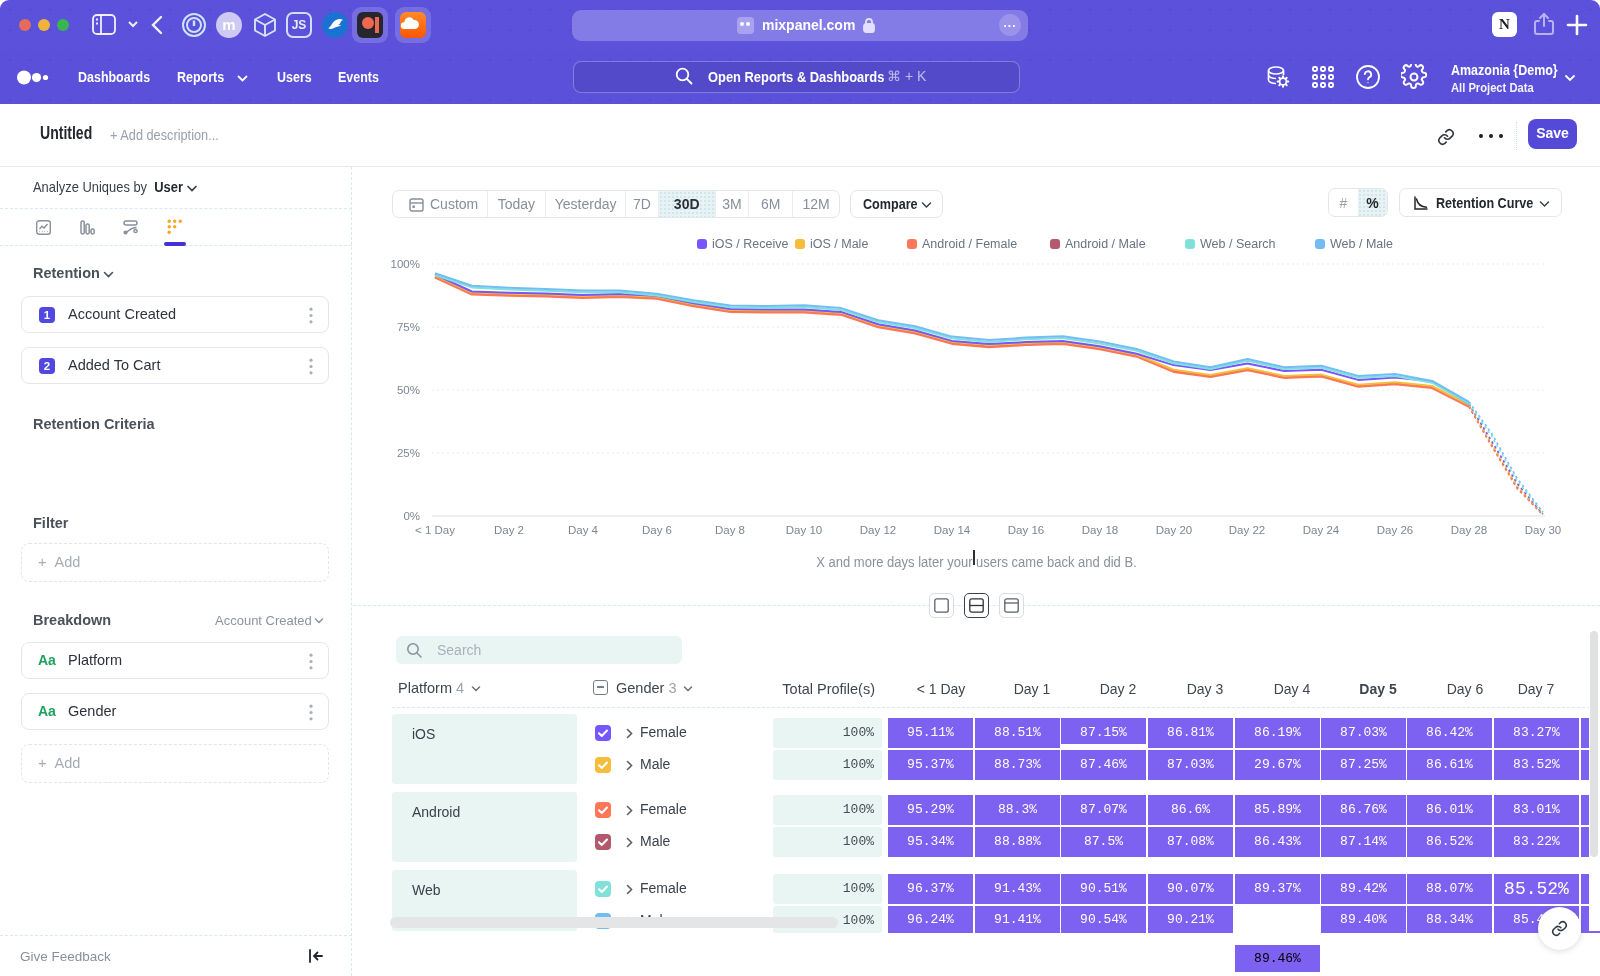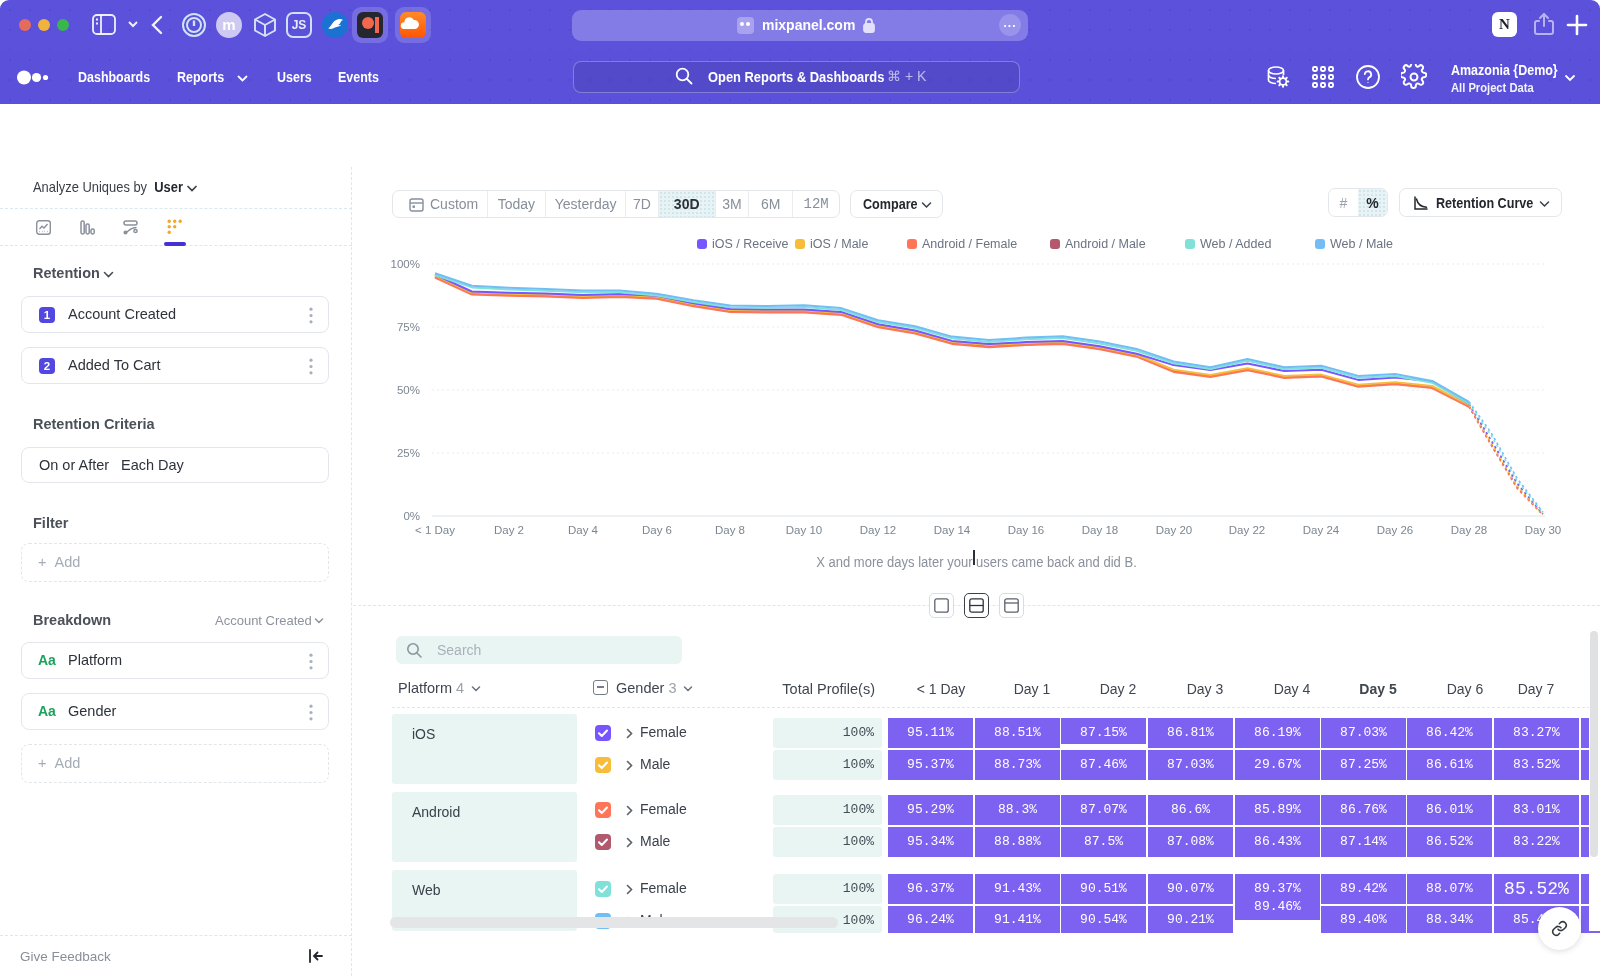--- a/index.html
+++ b/index.html
@@ -141,20 +141,35 @@
   <circle cx="12" cy="12" r="3.2"></circle>
   <path d="M19.4 13.5a1.8 1.8 0 0 0 .4 2l.1.1a2.1 2.1 0 1 1-3 3l-.1-.1a1.8 1.8 0 0 0-2-.4 1.8 1.8 0 0 0-1.1 1.7v.2a2.1 2.1 0 1 1-4.3 0v-.2a1.8 1.8 0 0 0-1.2-1.7 1.8 1.8 0 0 0-2 .4l-.1.1a2.1 2.1 0 1 1-3-3l.1-.1a1.8 1.8 0 0 0 .4-2 1.8 1.8 0 0 0-1.7-1.1h-.2a2.1 2.1 0 1 1 0-4.3h.2a1.8 1.8 0 0 0 1.7-1.2 1.8 1.8 0 0 0-.4-2l-.1-.1a2.1 2.1 0 1 1 3-3l.1.1a1.8 1.8 0 0 0 2 .4 1.8 1.8 0 0 0 1.1-1.7v-.2a2.1 2.1 0 1 1 4.3 0v.2a1.8 1.8 0 0 0 1.1 1.7 1.8 1.8 0 0 0 2-.4l.1-.1a2.1 2.1 0 1 1 3 3l-.1.1a1.8 1.8 0 0 0-.4 2 1.8 1.8 0 0 0 1.7 1.1h.2a2.1 2.1 0 1 1 0 4.3h-.2a1.8 1.8 0 0 0-1.7 1.2z"></path>
  </svg>
  <div class="abs nx" style="left:1451px;top:12px;color:#fff;font-size:14.5px;font-weight:700">Amazonia {Demo}</div>
  <div class="abs nx" style="left:1451px;top:30px;color:rgba(255,255,255,0.93);font-size:13px;font-weight:600">All Project Data</div>
  <svg class="abs" style="left:1563px;top:23px" width="14" height="10" viewBox="0 0 14 10" fill="none" stroke="#fff" stroke-width="1.8" stroke-linecap="round">
         <path d="M3 3 L7 7 L11 3"></path>
       </svg>
 </div>
 
+<div class="abs" id="headerrow" style="left:0;top:104px;width:1600px;height:63px;background:#fff;border-bottom:1px solid #e7e9ec">
+ <div class="abs" style="left:40px;top:19px;color:#24272e;font-size:18px;font-weight:700;transform-origin:0 50%;transform:scaleX(0.78);white-space:nowrap">Untitled</div>
+ <div class="abs" style="left:110px;top:22px;color:#9aa1ab;font-size:15px;transform-origin:0 50%;transform:scaleX(0.85);white-space:nowrap">+ Add description...</div>
+ <svg class="abs" style="left:1437px;top:24px" width="18" height="18" viewBox="0 0 24 24" fill="none" stroke="#33383f" stroke-width="2.2" stroke-linecap="round">
+  <path d="M10 13a5 5 0 0 0 7.5.5l3-3a5 5 0 0 0-7-7l-1.7 1.7"></path>
+        <path d="M14 11a5 5 0 0 0-7.5-.5l-3 3a5 5 0 0 0 7 7l1.7-1.7"></path>
+ </svg>
+ <svg class="abs" style="left:1478px;top:29px" width="26" height="6" viewBox="0 0 26 6">
+        <circle cx="3" cy="3" r="2" fill="#1a1d22"></circle>
+        <circle cx="13" cy="3" r="2" fill="#1a1d22"></circle>
+        <circle cx="23" cy="3" r="2" fill="#1a1d22"></circle>
+      </svg>
+ <div class="abs" style="left:1516px;top:18px;width:1px;height:28px;border-left:1px dotted #cfe0ea"></div>
+ <div class="abs" style="left:1528px;top:15px;width:49px;height:30px;background:#554ad8;border-radius:8px;color:#fff;font-size:14px;font-weight:600;text-align:center;line-height:29px">Save</div>
+</div>
 
 <div class="abs" id="sidebar" style="left:0;top:167px;width:352px;height:809px;background:#fff;border-right:1px dashed #d9e7ee;font-size:14.5px;color:#2e333b">
  <div class="abs" style="left:33px;top:12px;color:#383e47;font-size:14.5px;transform-origin:0 50%;transform:scaleX(0.89);white-space:nowrap">Analyze Uniques by &nbsp;<b style="color:#23272e">User</b></div>
  <svg class="abs" style="left:186px;top:18px" width="12" height="8" viewBox="0 0 12 8" fill="none" stroke="#3a4048" stroke-width="1.7" stroke-linecap="round">
         <path d="M2 1.5 L6 5.5 L10 1.5"></path>
       </svg>
  <div class="abs" style="left:0;top:41px;width:352px;border-top:1px dashed #d9e9f0"></div>
 
  <svg class="abs" style="left:36px;top:53px" width="15" height="15" viewBox="0 0 15 15" fill="none" stroke="#8a919c" stroke-width="1.4">
         <rect x="0.7" y="0.7" width="13.6" height="13.6" rx="2.5"></rect>
@@ -203,24 +218,20 @@
  <div class="abs" style="left:21px;top:180px;width:308px;height:37px;border:1px solid #e3e7eb;border-radius:8px">
    <div class="abs" style="left:17px;top:10px;width:16px;height:16px;background:#5247df;border-radius:4px;color:#fff;font-size:11.5px;font-weight:700;text-align:center;line-height:16px">2</div>
    <div class="abs" style="left:46px;top:9px">Added To Cart</div>
    <svg class="abs" style="left:287px;top:10px" width="4" height="17" viewBox="0 0 4 17">
           <circle cx="2" cy="2.2" r="1.6" fill="#a8afb8"></circle>
           <circle cx="2" cy="8.5" r="1.6" fill="#a8afb8"></circle>
           <circle cx="2" cy="14.8" r="1.6" fill="#a8afb8"></circle>
         </svg>
  </div>
  <div class="abs" style="left:33px;top:249px;color:#4b5159;font-size:14.5px;font-weight:700">Retention Criteria</div>
- <div class="abs" style="left:21px;top:280px;width:308px;height:36px;border:1px solid #e3e7eb;border-radius:8px">
-   <div class="abs" style="left:17px;top:9px">On or After</div>
-   <div class="abs" style="left:99px;top:9px">Each Day</div>
- </div>
  <div class="abs" style="left:33px;top:348px;color:#4b5159;font-size:14.5px;font-weight:700">Filter</div>
  <div class="abs" style="left:21px;top:376px;width:308px;height:39px;border:1px dashed #e0e6ea;border-radius:8px">
    <div class="abs" style="left:16px;top:10px;color:#a5acb6;font-size:14.5px">+&nbsp;&nbsp;Add</div>
  </div>
  <div class="abs" style="left:33px;top:445px;color:#4b5159;font-size:14.5px;font-weight:700">Breakdown</div>
  <div class="abs" style="left:215px;top:446px;color:#8c939e;font-size:13px">Account Created</div>
  <svg class="abs" style="left:314px;top:451px" width="10" height="7" viewBox="0 0 10 7" fill="none" stroke="#8c939e" stroke-width="1.5" stroke-linecap="round">
         <path d="M1.5 1 L5 4.5 L8.5 1"></path>
       </svg>
  <div class="abs" style="left:21px;top:475px;width:308px;height:37px;border:1px solid #e3e7eb;border-radius:8px">
@@ -261,21 +272,21 @@
             <rect x="3.5" y="8.5" width="2.4" height="2.4" fill="#868f9a" stroke="none"></rect>
           </svg>
           <span style="position:absolute;left:37px;top:5px">Custom</span>
         </div>
 <div style="width:59px;height:26px;line-height:26px;text-align:center;border-right:1px solid #e9edf0;">Today</div>
 <div style="width:80px;height:26px;line-height:26px;text-align:center;border-right:1px solid #e9edf0;">Yesterday</div>
 <div style="width:33px;height:26px;line-height:26px;text-align:center;border-right:1px solid #e9edf0;">7D</div>
 <div style="width:57px;height:26px;line-height:26px;text-align:center;border-right:1px solid #e9edf0;background:#e9f3f6;background-image:radial-gradient(circle,rgba(140,200,210,0.30) 0.9px,transparent 1.1px);background-size:4px 4px;color:#2c3138;font-weight:700;">30D</div>
 <div style="width:34px;height:26px;line-height:26px;text-align:center;border-right:1px solid #e9edf0;">3M</div>
 <div style="width:44px;height:26px;line-height:26px;text-align:center;border-right:1px solid #e9edf0;">6M</div>
-<div style="width:46px;height:26px;line-height:26px;text-align:center;font-family:Liberation Mono, monospace;">12M</div>
+<div style="width:46px;height:26px;line-height:26px;text-align:center;">12M</div>
 </div>
 <div class="abs" style="left:497px;top:23px;width:93px;height:28px;border:1px solid #e3e7ea;border-radius:7px;color:#23272e;font-size:14px;font-weight:700;text-align:left;line-height:27px"><span style="display:inline-block;margin-left:12px;transform-origin:0 50%;transform:scaleX(0.9)">Compare</span><svg style="position:absolute;right:10px;top:11px" width="11" height="7" viewBox="0 0 11 7" fill="none" stroke="#3a4048" stroke-width="1.5" stroke-linecap="round">
           <path d="M1.5 1 L5.5 5 L9.5 1"></path>
         </svg></div>
 <div class="abs" style="left:975px;top:21px;width:60px;height:29px;border:1px solid #e3e7ea;border-radius:7px;display:flex">
 <div style="width:29px;text-align:center;line-height:28px;color:#9aa2ac;font-size:14px">#</div>
 <div style="width:29px;text-align:center;line-height:28px;color:#23272e;font-size:14px;font-weight:600;background:#e9f3f6;background-image:radial-gradient(circle,rgba(140,200,210,0.30) 0.9px,transparent 1.1px);background-size:4px 4px;border-radius:0 6px 6px 0">%</div>
       </div>
 <div class="abs" style="left:1046px;top:21px;width:163px;height:29px;border:1px solid #e3e7ea;border-radius:7px;color:#23272e;font-size:14px;font-weight:700">
 <svg style="position:absolute;left:13px;top:7px" width="15" height="15" viewBox="0 0 15 15" fill="none" stroke="#23272e" stroke-width="1.5" stroke-linecap="round">
@@ -289,21 +300,21 @@
       </div>
 <div class="abs" style="left:344px;top:72px;width:10px;height:10px;border-radius:3px;background:#7856FF"></div>
 <div class="abs" style="left:359px;top:70px;color:#6a7380;font-size:12.5px">iOS / Receive</div>
 <div class="abs" style="left:442px;top:72px;width:10px;height:10px;border-radius:3px;background:#F8BC3B"></div>
 <div class="abs" style="left:457px;top:70px;color:#6a7380;font-size:12.5px">iOS / Male</div>
 <div class="abs" style="left:554px;top:72px;width:10px;height:10px;border-radius:3px;background:#FF7557"></div>
 <div class="abs" style="left:569px;top:70px;color:#6a7380;font-size:12.5px">Android / Female</div>
 <div class="abs" style="left:697px;top:72px;width:10px;height:10px;border-radius:3px;background:#B2596E"></div>
 <div class="abs" style="left:712px;top:70px;color:#6a7380;font-size:12.5px">Android / Male</div>
 <div class="abs" style="left:832px;top:72px;width:10px;height:10px;border-radius:3px;background:#80E1D9"></div>
-<div class="abs" style="left:847px;top:70px;color:#6a7380;font-size:12.5px">Web / Added</div>
+<div class="abs" style="left:847px;top:70px;color:#6a7380;font-size:12.5px">Web / Search</div>
 <div class="abs" style="left:962px;top:72px;width:10px;height:10px;border-radius:3px;background:#72BEF4"></div>
 <div class="abs" style="left:977px;top:70px;color:#6a7380;font-size:12.5px">Web / Male</div>
 <svg class="abs" style="left:0;top:0" width="1247" height="460" viewBox="353 167 1247 460">
 <line x1="432" y1="264" x2="1545" y2="264" stroke="#e7ebee" stroke-width="1" stroke-dasharray="2 3"></line>
 <text x="420" y="268" text-anchor="end" font-size="11.5" fill="#7b8691" font-family="Liberation Sans,sans-serif">100%</text>
 <line x1="432" y1="327" x2="1545" y2="327" stroke="#e7ebee" stroke-width="1" stroke-dasharray="2 3"></line>
 <text x="420" y="331" text-anchor="end" font-size="11.5" fill="#7b8691" font-family="Liberation Sans,sans-serif">75%</text>
 <line x1="432" y1="390" x2="1545" y2="390" stroke="#e7ebee" stroke-width="1" stroke-dasharray="2 3"></line>
 <text x="420" y="394" text-anchor="end" font-size="11.5" fill="#7b8691" font-family="Liberation Sans,sans-serif">50%</text>
 <line x1="432" y1="453" x2="1545" y2="453" stroke="#e7ebee" stroke-width="1" stroke-dasharray="2 3"></line>
@@ -486,21 +497,21 @@
 <svg class="abs" style="left:273px;top:749px" width="7" height="11" viewBox="0 0 7 11" fill="none" stroke="#596068" stroke-width="1.6" stroke-linecap="round">
         <path d="M1.5 1.5 L5.5 5.5 L1.5 9.5"></path>
       </svg>
 <div class="abs" style="left:287px;top:745px;color:#3a414b;font-size:14px">Male</div>
 <div class="abs mint" style="left:420px;top:739px;width:109px;height:27px;background:#e9f5f3;border-radius:3px"></div>
 <div class="abs mono" style="left:400px;top:746px;width:121px;text-align:right;color:#454c55;font-size:13px">100%</div>
 <div class="abs mono pcell" style="left:535px;top:739px;width:85px;height:27px;background:#7d62f2;color:#ffffff;font-size:13px;--x:1;text-align:center;line-height:27px">96.24%</div>
 <div class="abs mono pcell" style="left:622px;top:739px;width:85px;height:27px;background:#7d62f2;color:#fff;font-size:13px;--x:1;text-align:center;line-height:27px">91.41%</div>
 <div class="abs mono pcell" style="left:708px;top:739px;width:85px;height:27px;background:#7d62f2;color:#fff;font-size:13px;--x:1;text-align:center;line-height:27px">90.54%</div>
 <div class="abs mono pcell" style="left:795px;top:739px;width:85px;height:27px;background:#7d62f2;color:#fff;font-size:13px;--x:1;text-align:center;line-height:27px">90.21%</div>
-<div class="abs mono pcell" style="left:882px;top:726px;width:85px;height:27px;background:#7d62f2;color:#ffffff;font-size:13px;--x:1;text-align:center;line-height:27px">89.46%</div>
+<div class="abs mono pcell" style="left:882px;top:778px;width:85px;height:27px;background:#7d62f2;color:#000000;font-size:13px;--x:1;text-align:center;line-height:27px">89.46%</div>
 <div class="abs mono pcell" style="left:968px;top:739px;width:85px;height:27px;background:#7d62f2;color:#fff;font-size:13px;--x:1;text-align:center;line-height:27px">89.40%</div>
 <div class="abs mono pcell" style="left:1054px;top:739px;width:85px;height:27px;background:#7d62f2;color:#fff;font-size:13px;--x:1;text-align:center;line-height:27px">88.34%</div>
 <div class="abs mono pcell" style="left:1141px;top:739px;width:85px;height:27px;background:#7d62f2;color:#fff;font-size:13px;--x:1;text-align:center;line-height:27px">85.47%</div>
 <div class="abs" style="left:1228px;top:739px;width:19px;height:27px;background:#7d62f2"></div>
 <div class="abs" style="left:1236px;top:455px;width:11px;height:309px;background:#fff"></div>
 <div class="abs" style="left:1237px;top:464px;width:8px;height:226px;background:#dfe1e3;border-radius:4px"></div>
 <div class="abs" style="left:37px;top:750px;width:448px;height:11px;background:#e4e5e6;border-radius:6px"></div>
 <div class="abs" style="left:1185px;top:740px;width:43px;height:43px;background:#fff;border-radius:50%;box-shadow:0 1px 6px rgba(0,0,0,0.15)"></div>
 <svg class="abs" style="left:1198px;top:753px" width="17" height="17" viewBox="0 0 24 24" fill="none" stroke="#33383f" stroke-width="2.2" stroke-linecap="round">
         <path d="M10 13a5 5 0 0 0 7.5.5l3-3a5 5 0 0 0-7-7l-1.7 1.7"></path>

